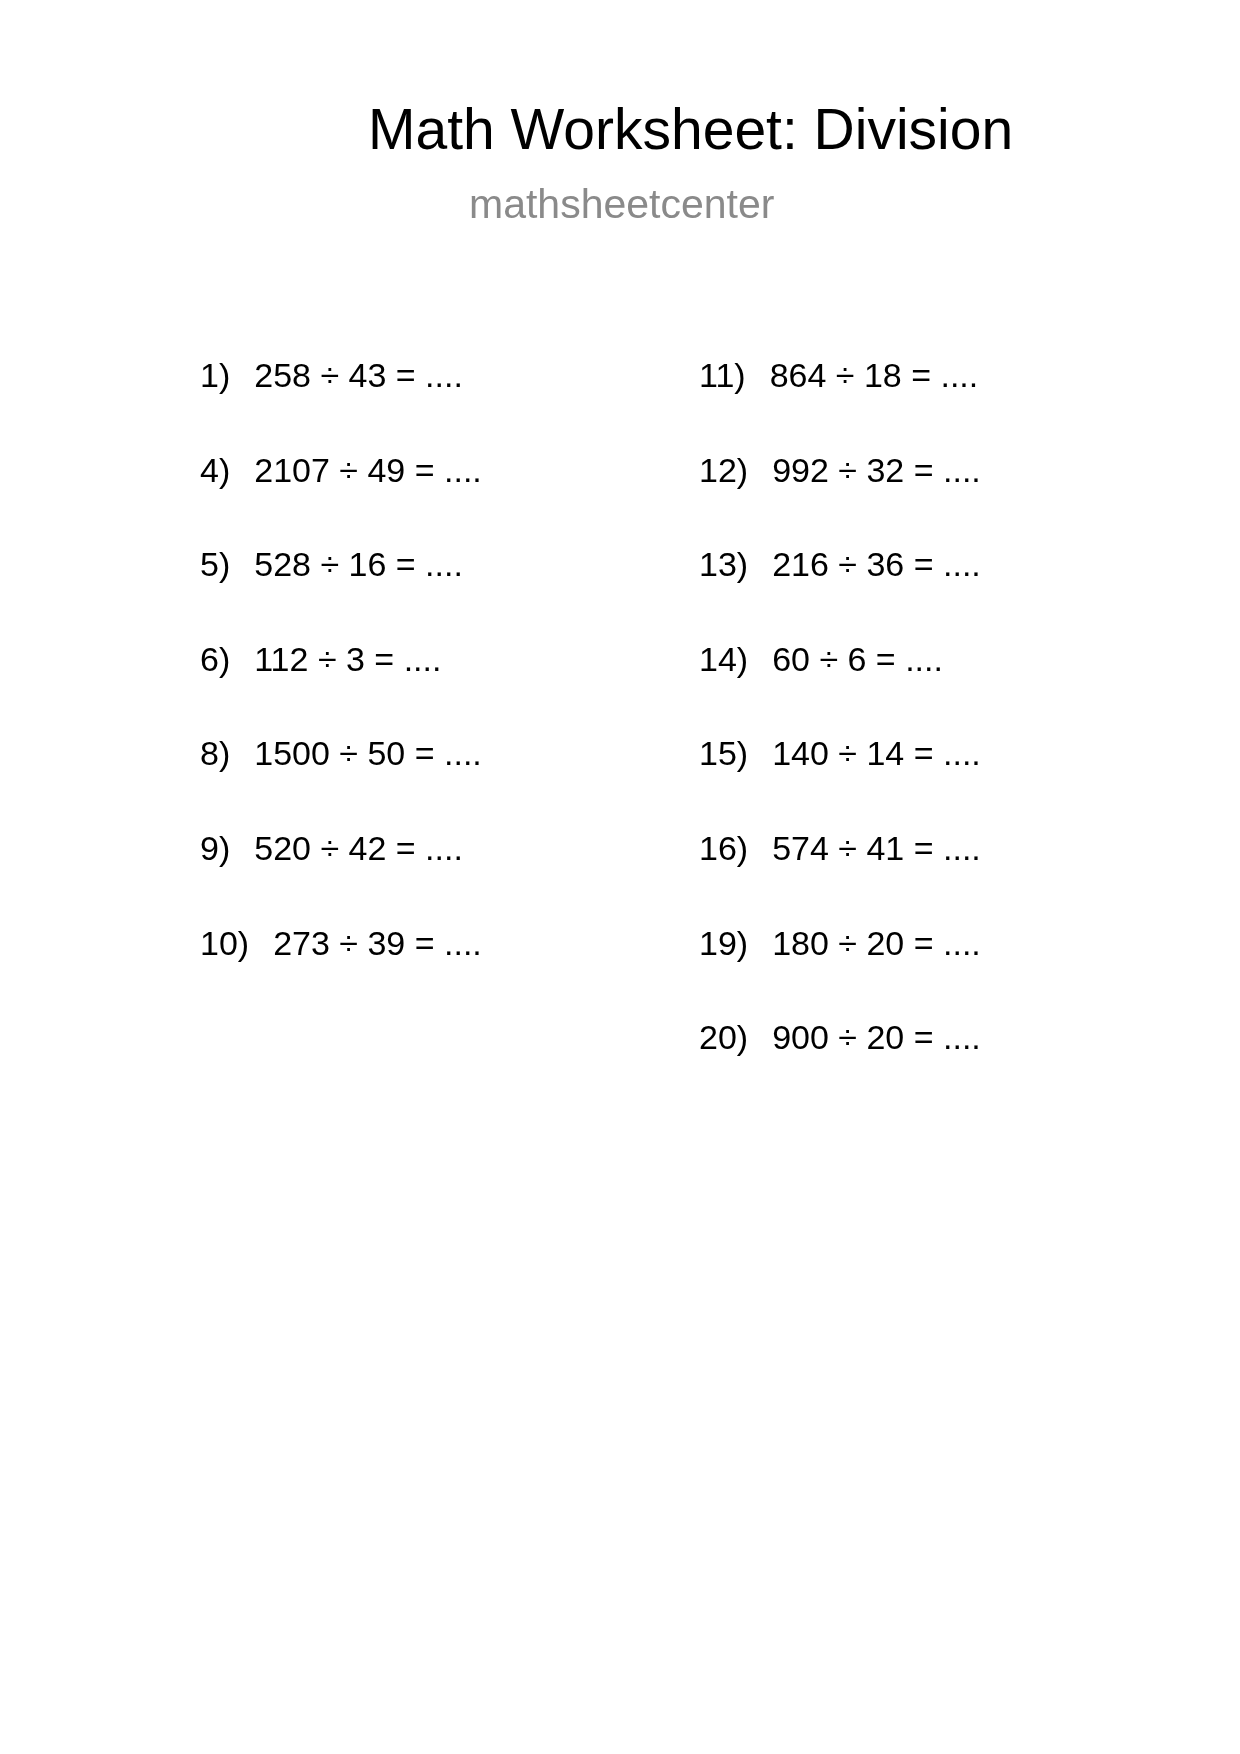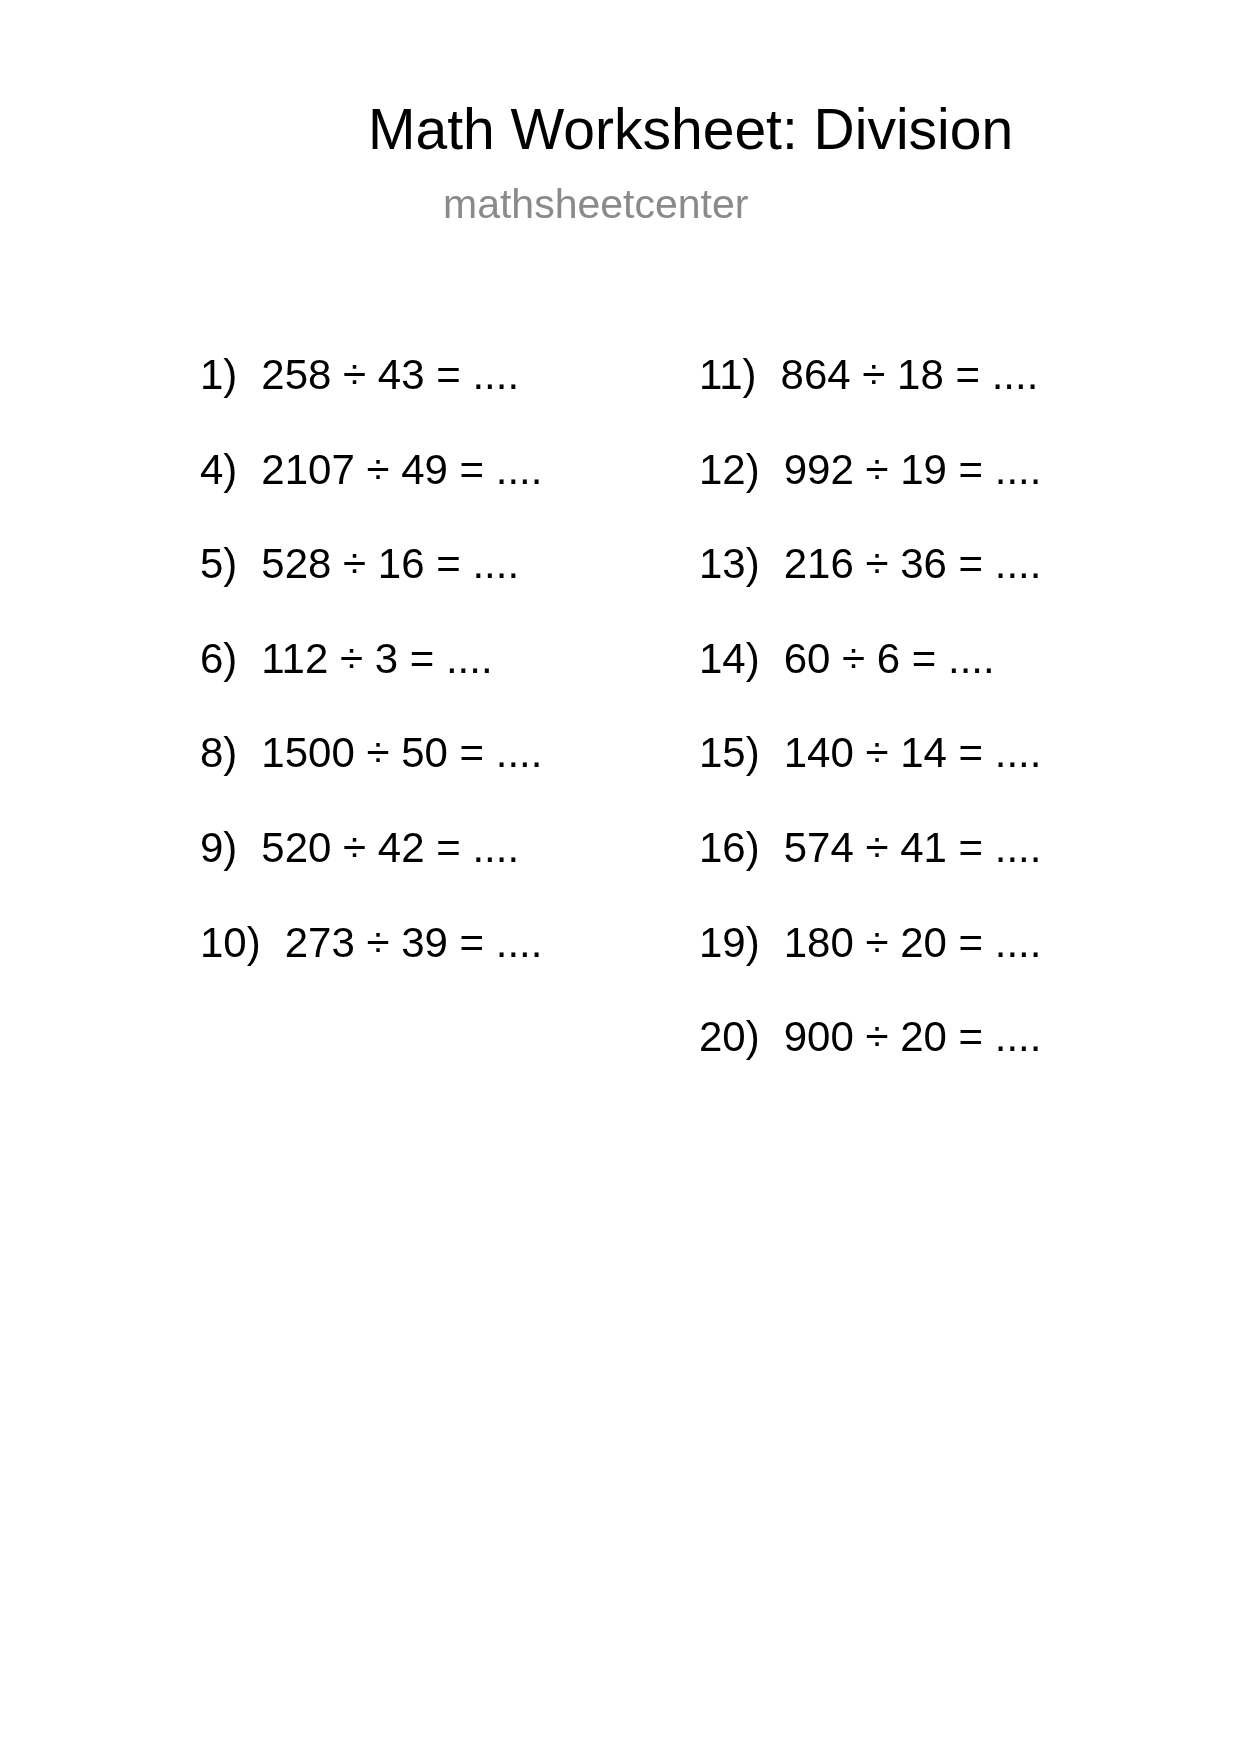--- a/index.html
+++ b/index.html
@@ -1,25 +1,25 @@
 <!DOCTYPE html>
 <html><head>
 <meta charset="utf-8">
 <style>
   html, body { margin: 0; padding: 0; background: #ffffff; }
   body { width: 1240px; height: 1754px; position: relative; overflow: hidden;
          font-family: "Liberation Sans", sans-serif; color: #000; }
   .title { position: absolute; left: 368px; top: 96px; font-size: 57px; line-height: 66px;
            white-space: nowrap; color: #000; text-align: right; }
-  .subtitle { position: absolute; left: 443px; top: 180px; font-size: 41px; line-height: 48px;
+  .subtitle { position: absolute; left: 469px; top: 180px; font-size: 41px; line-height: 48px;
               white-space: nowrap; color: #8a8a8a; }
   .col { position: absolute; top: 345px; }
   .col-left { left: 200px; }
   .col-right { left: 699px; }
-  .problem { height: 94.6px; font-size: 42px; line-height: 60px; white-space: nowrap; }
+  .problem { height: 94.6px; font-size: 34px; line-height: 60px; white-space: nowrap; }
   .num { display: inline-block; }
   .expr { display: inline-block; margin-left: 24px; }
 </style>
 </head>
 <body>
 
 <div class="title">Math Worksheet: Division</div>
 <div class="subtitle">mathsheetcenter</div>
 
 <div class="col col-left">
@@ -27,20 +27,20 @@
   <div class="problem"><span class="num">4)</span><span class="expr">2107 ÷ 49 = ....</span></div>
   <div class="problem"><span class="num">5)</span><span class="expr">528 ÷ 16 = ....</span></div>
   <div class="problem"><span class="num">6)</span><span class="expr">112 ÷ 3 = ....</span></div>
   <div class="problem"><span class="num">8)</span><span class="expr">1500 ÷ 50 = ....</span></div>
   <div class="problem"><span class="num">9)</span><span class="expr">520 ÷ 42 = ....</span></div>
   <div class="problem"><span class="num">10)</span><span class="expr">273 ÷ 39 = ....</span></div>
 </div>
 
 <div class="col col-right">
   <div class="problem"><span class="num">11)</span><span class="expr">864 ÷ 18 = ....</span></div>
-  <div class="problem"><span class="num">12)</span><span class="expr">992 ÷ 19 = ....</span></div>
+  <div class="problem"><span class="num">12)</span><span class="expr">992 ÷ 32 = ....</span></div>
   <div class="problem"><span class="num">13)</span><span class="expr">216 ÷ 36 = ....</span></div>
   <div class="problem"><span class="num">14)</span><span class="expr">60 ÷ 6 = ....</span></div>
   <div class="problem"><span class="num">15)</span><span class="expr">140 ÷ 14 = ....</span></div>
   <div class="problem"><span class="num">16)</span><span class="expr">574 ÷ 41 = ....</span></div>
   <div class="problem"><span class="num">19)</span><span class="expr">180 ÷ 20 = ....</span></div>
   <div class="problem"><span class="num">20)</span><span class="expr">900 ÷ 20 = ....</span></div>
 </div>
 
 </body></html>

